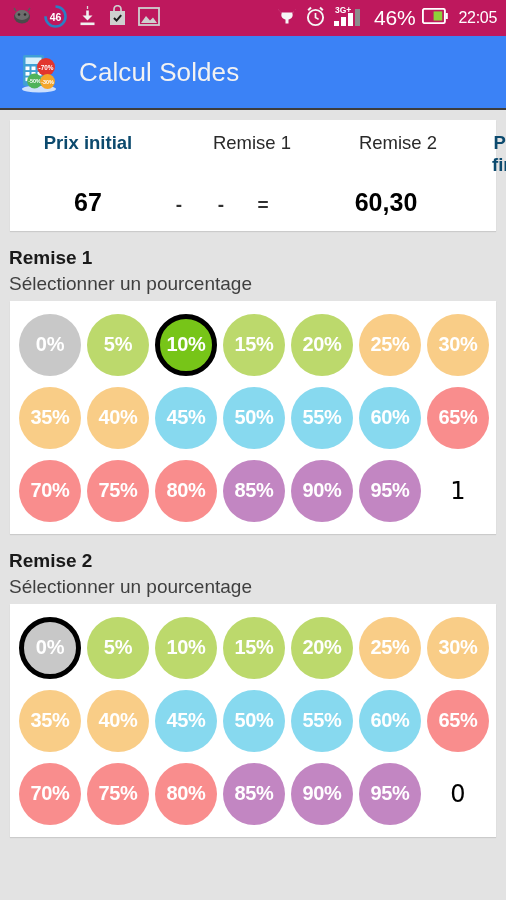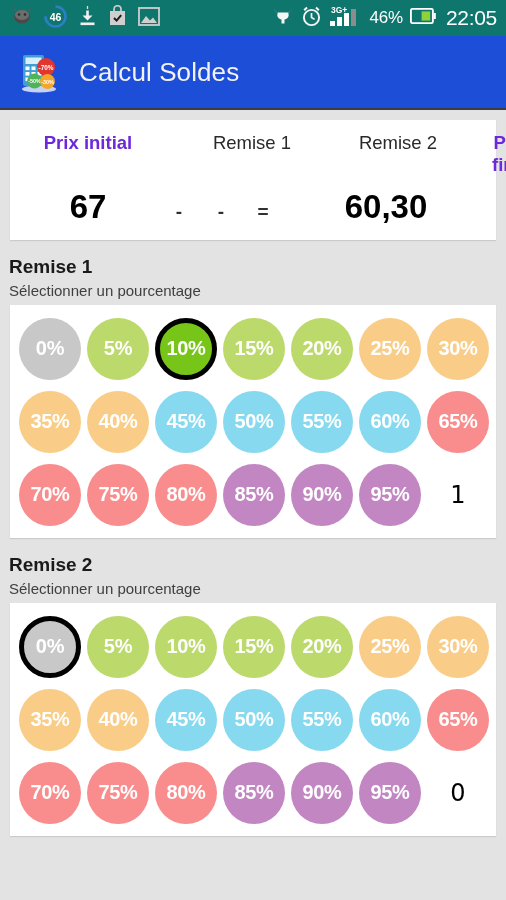--- a/index.html
+++ b/index.html
@@ -12,55 +12,55 @@
 
   body {
     background: #e3e3e3;
     font-family: "Liberation Sans", sans-serif;
     -webkit-font-smoothing: antialiased;
   }
 
   
   .statusbar {
     height: 36px;
-    background: #0f766e;
+    background: #be185d;
     display: flex;
     align-items: center;
     padding: 0 9px 0 11px;
     position: relative;
   }
   .status-left {
     display: flex;
     align-items: center;
     gap: 11px;
     flex: 1;
   }
   .status-right {
     display: flex;
     align-items: center;
     gap: 7px;
   }
   .sicon { display: block; }
 
   .battery-pct {
     color: #ffffff;
-    font-size: 17px;
+    font-size: 21px;
     letter-spacing: -0.2px;
   }
   .clock {
     color: #ffffff;
-    font-size: 21px;
+    font-size: 16px;
     letter-spacing: -0.3px;
     margin-left: 3px;
   }
 
   
   .actionbar {
     height: 74px;
-    background: #1d4ed8;
+    background: #3b82f6;
     display: flex;
     align-items: center;
     padding-left: 16px;
     border-bottom: 2px solid #3d3d3d;
   }
   .app-icon {
     width: 46px;
     height: 46px;
     flex: 0 0 46px;
     position: relative;
@@ -86,41 +86,41 @@
     width: 100%;
   }
   .sum-cell { text-align: center; }
   .c-label  { flex: 0 0 140px; }
   .c-op     { flex: 0 0 42px; }
   .c-mid    { flex: 0 0 104px; }
   .c-final  { flex: 1 1 auto; }
 
   .summary-head .sum-cell {
     font-size: 18.5px;
-    color: #6d28d9;
+    color: #0c4a6e;
     padding-bottom: 12px;
   }
   .summary-head .bold { font-weight: bold; }
   .summary-head .reg  { font-weight: normal; color: #2a2a2a; }
 
-  .summary-vals .sum-cell { font-size: 33px; }
+  .summary-vals .sum-cell { font-size: 25px; }
   .summary-vals .strong { font-weight: bold; color: #000000; }
   .summary-vals .muted  { font-weight: normal; color: #adadad; }
   .summary-vals .op     { font-weight: bold; color: #303030; font-size: 19px; }
 
   
   .section { margin-top: 16px; }
   .section-title {
     font-size: 19px;
     font-weight: bold;
     color: #1a1a1a;
     padding-left: 9px;
   }
   .section-sub {
-    font-size: 15px;
+    font-size: 19px;
     font-weight: normal;
     color: #3f3f3f;
     padding-left: 9px;
     margin-top: 4px;
   }
   .grid-card {
     background: #ffffff;
     margin: 6px 10px 0 10px;
     padding: 7px 6px 7px 6px;
     box-shadow: 0 1px 1px rgba(0,0,0,0.10);

